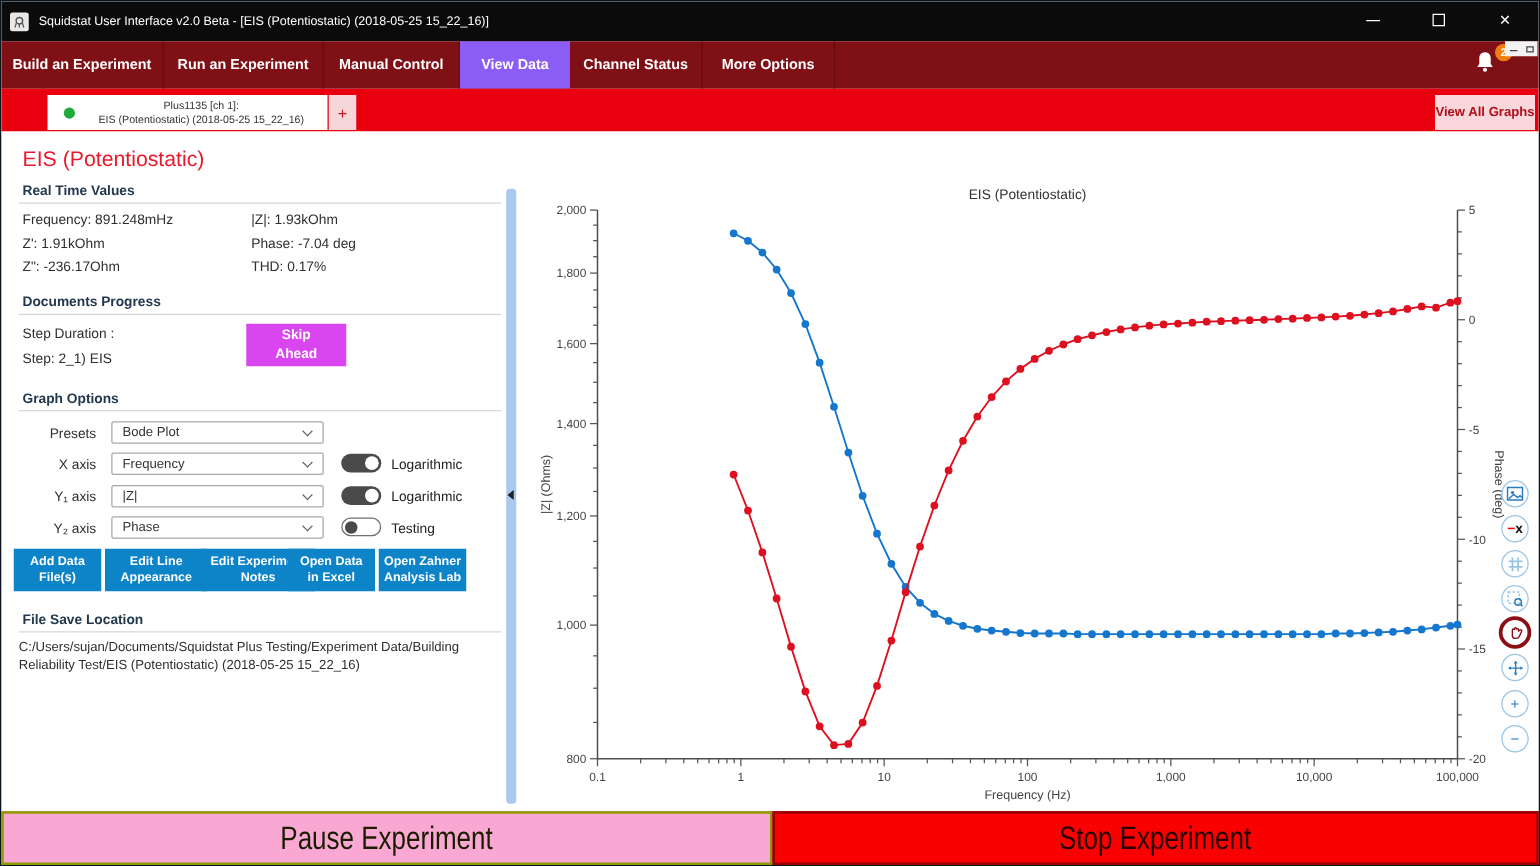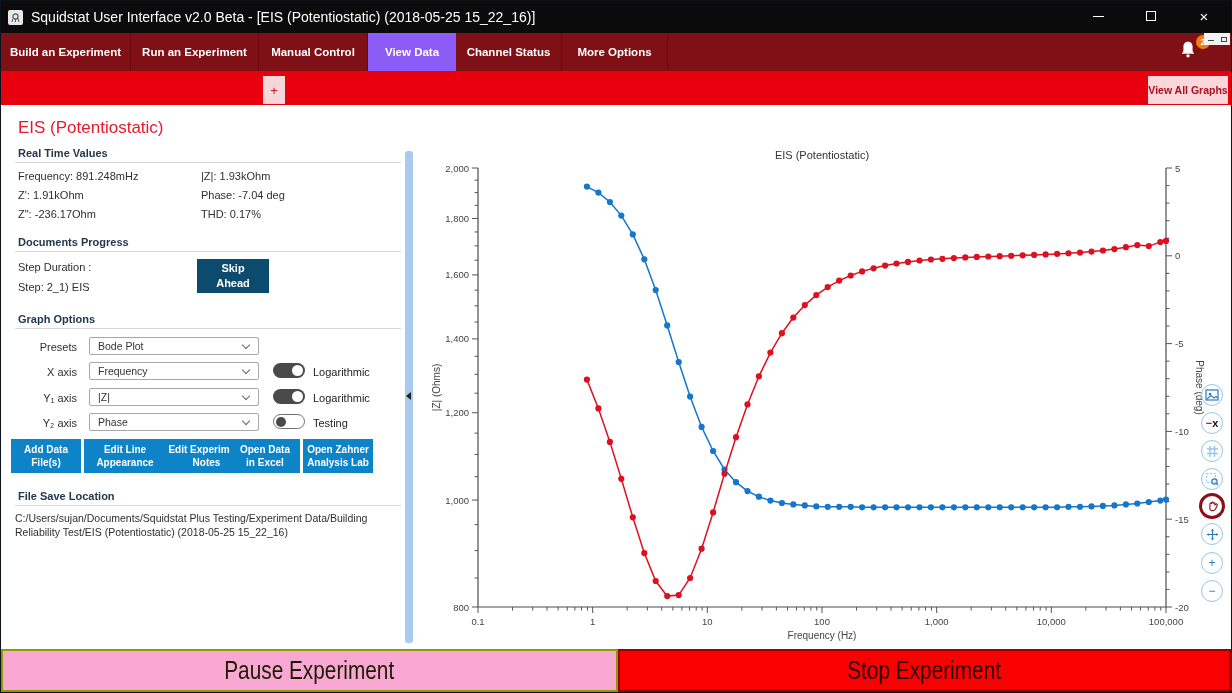--- a/index.html
+++ b/index.html
@@ -2,21 +2,21 @@
 <html><head>
 <meta charset="utf-8">
 <style>
   html,body{margin:0;padding:0;background:#222;}
   *{box-sizing:border-box;font-family:"Liberation Sans","DejaVu Sans",sans-serif;}
   #win{position:relative;width:1232px;height:693px;background:#fff;overflow:hidden;border:1px solid #09131c;}
   
   #titlebar{position:absolute;left:0;top:0;width:100%;height:32px;background:#0b0b0b;display:flex;align-items:center;}
   #appicon{width:15px;height:15px;margin-left:7px;background:#e9e9e9;border-radius:2px;display:flex;align-items:center;justify-content:center;}
   #appicon svg{display:block}
-  #wtitle{color:#fff;font-size:14px;margin-left:8px;white-space:nowrap;}
+  #wtitle{color:#fff;font-size:10px;margin-left:8px;white-space:nowrap;}
   .wc{position:absolute;top:0;width:46px;height:30px;color:#fff;display:flex;align-items:center;justify-content:center;font-size:15px;}
   #wc-min{left:1074px}#wc-max{left:1127px}#wc-close{left:1180px}
   .boxglyph{width:10px;height:10px;border:1px solid #fff;}
   .minglyph{width:11px;border-top:1px solid #fff;height:1px;}
   
   #navbar{position:absolute;left:0;top:32px;width:100%;height:38px;background:#7f1016;display:flex;}
   .navtab{height:100%;display:flex;align-items:center;justify-content:center;color:#fff;font-size:11.5px;font-weight:bold;border-right:1px solid #69090e;cursor:pointer;}
   .navtab.active{background:#8b5cf6;border-right:none;}
   .t0{width:128px}.t1{width:130px}.t2{width:109px}.t3{width:88px}.t4{width:106px}.t5{width:106px}
   #bell{position:absolute;right:28px;top:6px;width:26px;height:26px;}
@@ -28,21 +28,21 @@
   #sess{position:absolute;left:37px;top:5px;width:224px;height:28px;background:#fff;display:flex;align-items:center;cursor:pointer;}
   #sessdot{width:9px;height:9px;border-radius:50%;background:#1faa3c;margin:0 8px 0 13px;}
   #sesstxt{font-size:8.5px;color:#333;text-align:center;flex:1;line-height:1.35;padding-right:8px;}
   #addtab{position:absolute;left:262px;top:5px;width:22px;height:28px;background:#f6d7d9;color:#c4121f;font-size:13px;display:flex;align-items:center;justify-content:center;cursor:pointer;}
   #viewall{position:absolute;right:3px;top:5px;width:80px;height:28px;background:#f9d7da;color:#ae0f1b;font-weight:bold;font-size:10.5px;display:flex;align-items:center;justify-content:center;cursor:pointer;}
   
   #ptitle{position:absolute;left:17px;top:117px;font-size:17px;color:#e8192c;}
   .sect{position:absolute;left:17px;font-size:11px;font-weight:bold;color:#22384e;}
   .divid{position:absolute;left:14px;width:386px;height:1px;background:#d6d6d6;}
   .rtlab{position:absolute;font-size:11px;color:#2f2f2f;white-space:nowrap;}
-  #skipbtn{position:absolute;left:196px;top:258px;width:72px;height:34px;background:#0c4a6e;color:#fff;font-size:11px;font-weight:bold;text-align:center;line-height:1.4;display:flex;flex-direction:column;justify-content:center;cursor:pointer;}
+  #skipbtn{position:absolute;left:196px;top:258px;width:80px;height:34px;background:#d946ef;color:#fff;font-size:11px;font-weight:bold;text-align:center;line-height:1.4;display:flex;flex-direction:column;justify-content:center;cursor:pointer;}
   .optlab{position:absolute;font-size:11px;color:#2f2f2f;text-align:right;width:62px;left:14px;}
   .drop{position:absolute;left:88px;width:170px;height:18px;border:1px solid #a8a8a8;border-radius:2px;background:#fff;display:flex;align-items:center;cursor:pointer;}
   .dropval{font-size:10.5px;color:#333;margin-left:8px;flex:1;}
   .chev{width:6px;height:6px;border-right:1.5px solid #666;border-bottom:1.5px solid #666;transform:rotate(45deg);margin-right:9px;margin-top:-3px;}
   .tog{position:absolute;left:272px;width:32px;height:15px;border-radius:8px;cursor:pointer;}
   .tog.on{background:#4a4a4a;}
   .tog.on .knob{position:absolute;right:2px;top:2px;width:11px;height:11px;border-radius:50%;background:#fff;}
   .tog.off{background:#fff;border:1px solid #6f6f6f;}
   .tog.off .knob{position:absolute;left:2px;top:1.5px;width:10px;height:10px;border-radius:50%;background:#4a4a4a;}
   .toglab{position:absolute;left:312px;font-size:11px;color:#222;}
@@ -107,20 +107,27 @@
         </svg>
       <div id="badge">2</div>
     </div>
     <div id="mdi">
         <div class="mdim"></div>
         <div class="mdig"></div>
       </div>
   </div>
 
   <div id="redbar">
+    <div id="sess">
+      <div id="sessdot"></div>
+      <div id="sesstxt">
+        <div>Plus1135 [ch 1]:</div>
+        <div>EIS (Potentiostatic) (2018-05-25 15_22_16)</div>
+      </div>
+    </div>
     <div id="addtab">+</div>
     <div id="viewall">View All Graphs</div>
   </div>
 
   <div id="ptitle">EIS (Potentiostatic)</div>
 
   <div class="sect" style="top:146px">Real Time Values</div>
   <div class="divid" style="top:161px"></div>
   <div class="rtlab" style="left:17px;top:169px"><span>Frequency:</span>&nbsp;<span>891.248mHz</span></div>
   <div class="rtlab" style="left:17px;top:188px"><span>Z':</span>&nbsp;<span>1.91kOhm</span></div>

